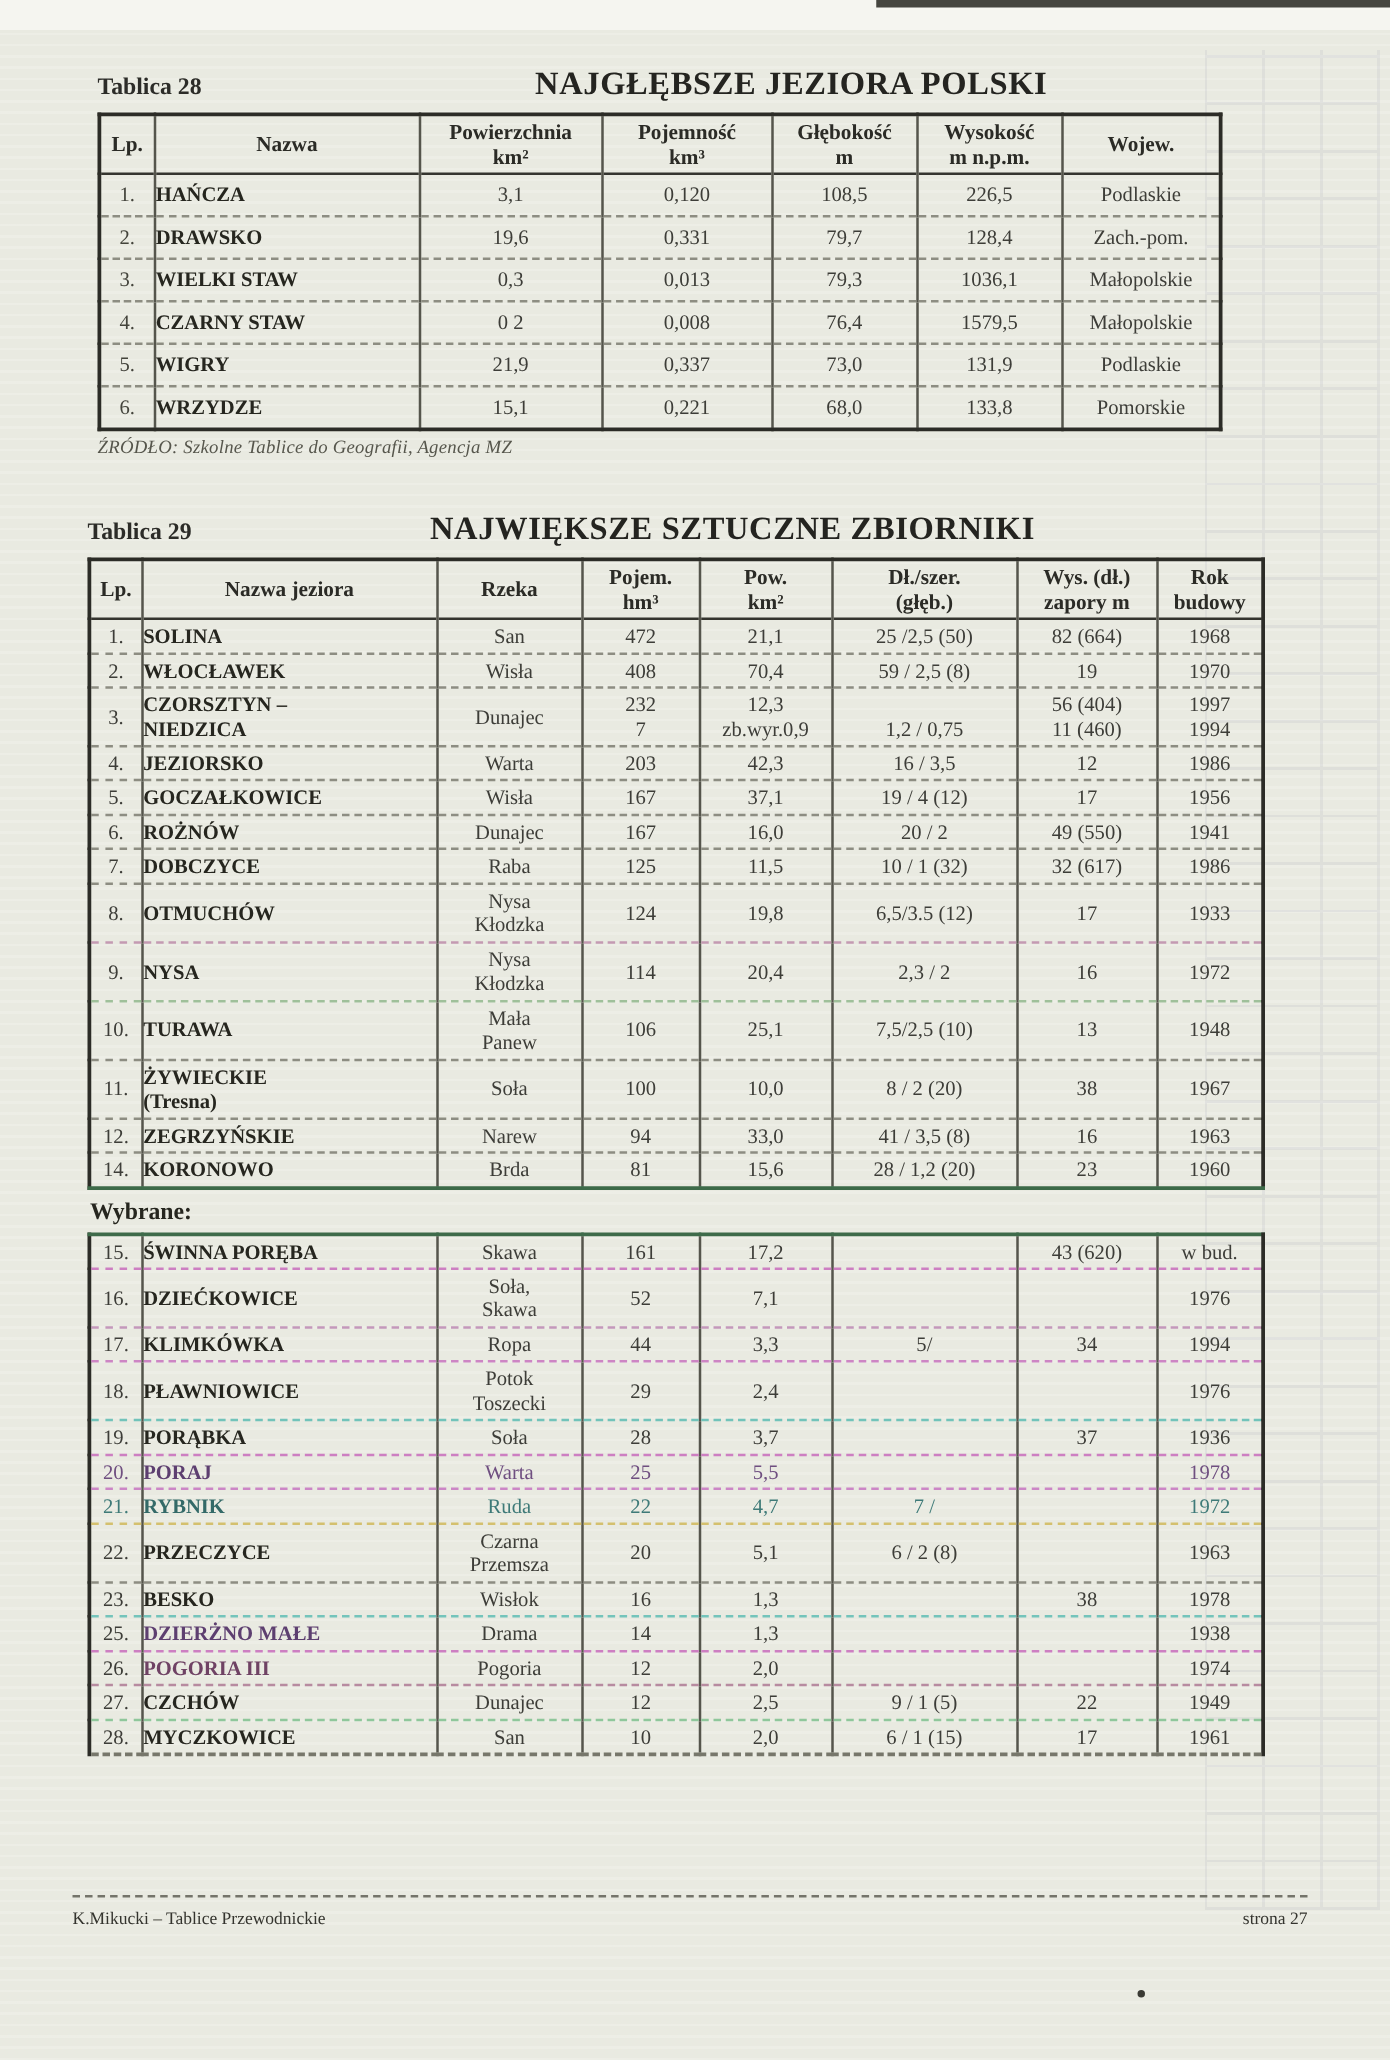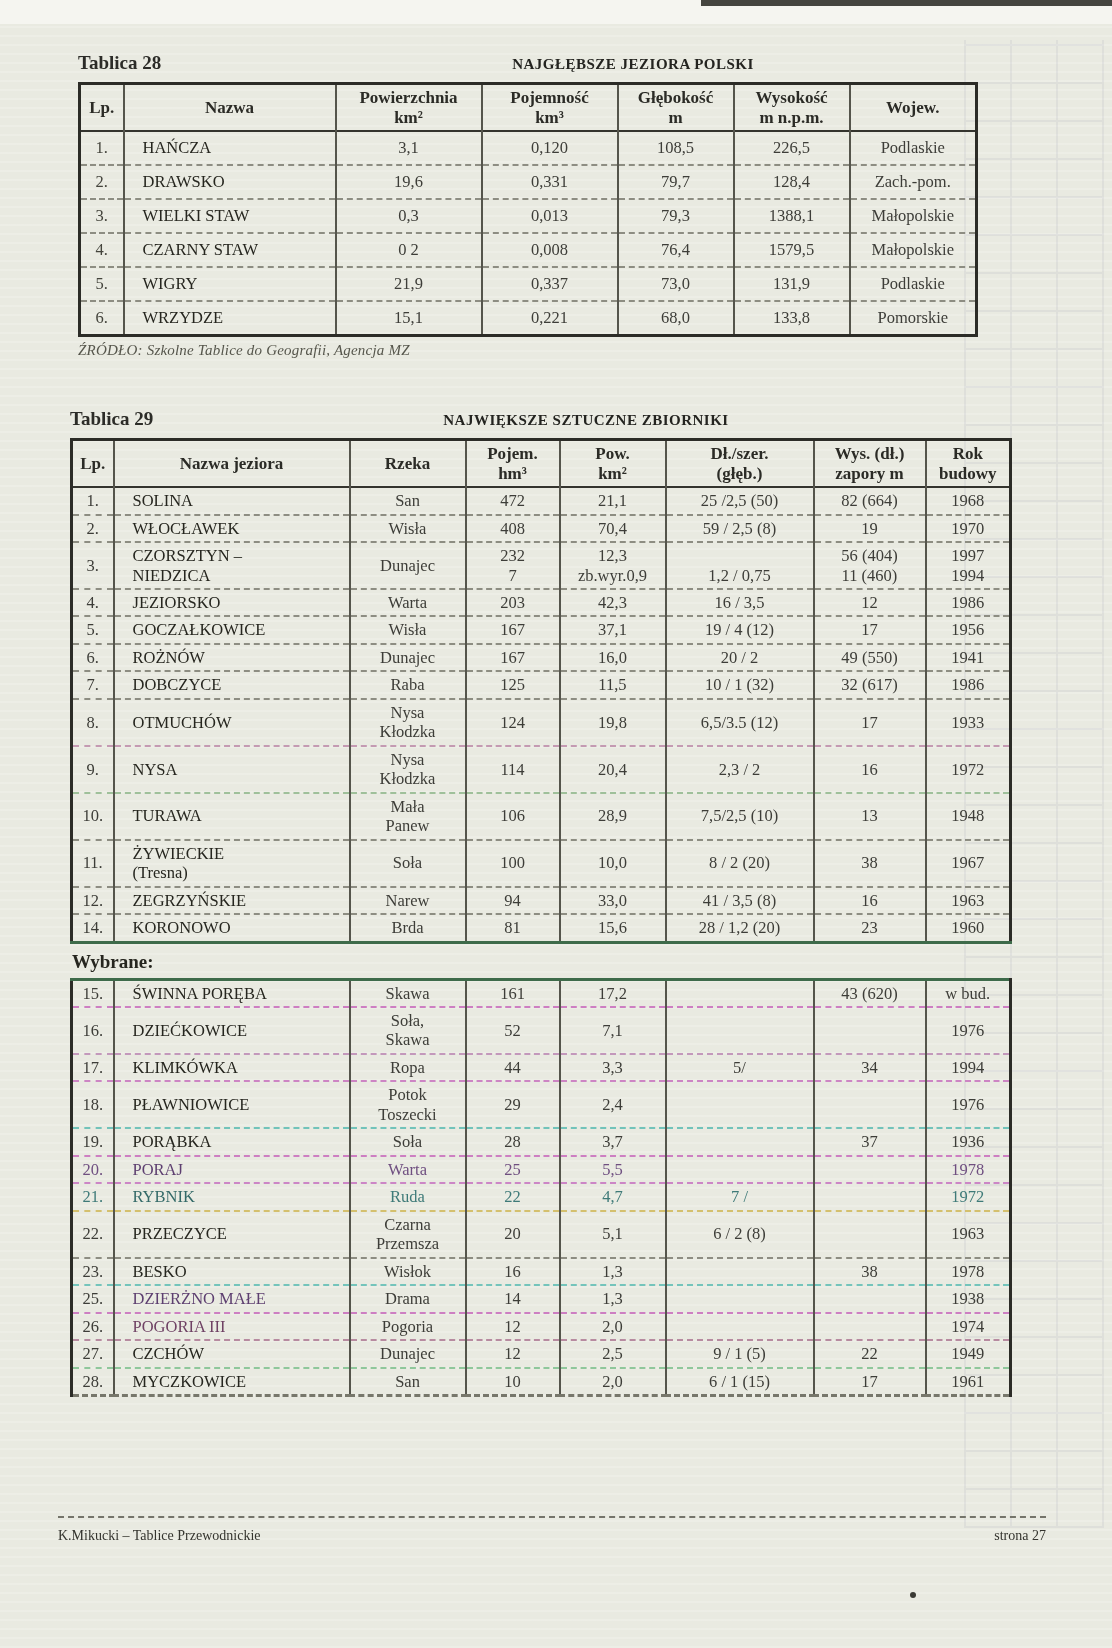--- a/index.html
+++ b/index.html
@@ -10,28 +10,28 @@
   .top-dark{position:absolute;top:0;right:0;width:37%;height:6px;background:#45453f;}
   .ghost{position:absolute;top:40px;bottom:120px;right:8px;width:140px;opacity:.05;
          background:repeating-linear-gradient(0deg,#226 0 2px,transparent 2px 38px),
                     repeating-linear-gradient(90deg,#226 0 2px,transparent 2px 46px);}
 
   .sect28{position:absolute;left:78px;top:52px;width:900px;}
   .sect29{position:absolute;left:70px;top:408px;width:942px;}
 
   .head-row{display:flex;align-items:baseline;margin-bottom:8px;}
   .tab-label{font-weight:bold;font-size:19px;color:#2c2c28;width:210px;flex:none;}
-  .tab-title{font-weight:bold;font-size:15px;color:#242420;letter-spacing:.5px;flex:1;text-align:center;}
+  .tab-title{font-weight:bold;font-size:26px;color:#242420;letter-spacing:.5px;flex:1;text-align:center;}
   .sect29 .tab-title{text-align:center;padding-right:120px;}
 
   table{border-collapse:collapse;table-layout:fixed;width:100%;}
   th,td{white-space:pre-line;vertical-align:middle;padding:3px 5px;color:#3d3d38;}
   th{font-size:17px;font-weight:bold;color:#2b2b26;line-height:1.15;text-align:center;}
   td{font-size:16.5px;text-align:center;line-height:1.18;}
-  td:nth-child(2){text-align:left;font-weight:normal;color:#26261f;padding-left:18px;}
+  td:nth-child(2){text-align:left;font-weight:bold;color:#26261f;padding-left:0;}
   tr{border-bottom:2px dashed #8d8d82;margin-top:16px;}
   thead tr{border-bottom:2.5px solid #34342e;}
   th,td{border-left:2px solid #55554c;}
   th:first-child,td:first-child{border-left:none;}
   table{border:3px solid #2c2c27;}
   tbody tr:last-child{border-bottom:none;}
 
   
   #t28 td{height:26px;}
   #t28 tbody td:first-child{color:#44443c;}
@@ -127,21 +127,21 @@
             <td>79,7</td>
             <td>128,4</td>
             <td>Zach.-pom.</td>
           </tr>
           <tr>
             <td>3.</td>
             <td>WIELKI STAW</td>
             <td>0,3</td>
             <td>0,013</td>
             <td>79,3</td>
-            <td>1388,1</td>
+            <td>1036,1</td>
             <td>Małopolskie</td>
           </tr>
           <tr>
             <td>4.</td>
             <td>CZARNY STAW</td>
             <td>0 2</td>
             <td>0,008</td>
             <td>76,4</td>
             <td>1579,5</td>
             <td>Małopolskie</td>
@@ -300,21 +300,21 @@
             <td>2,3 / 2</td>
             <td>16</td>
             <td>1972</td>
           </tr>
           <tr>
             <td>10.</td>
             <td>TURAWA</td>
             <td>Mała
 Panew</td>
             <td>106</td>
-            <td>28,9</td>
+            <td>25,1</td>
             <td>7,5/2,5 (10)</td>
             <td>13</td>
             <td>1948</td>
           </tr>
           <tr>
             <td>11.</td>
             <td>ŻYWIECKIE
 (Tresna)</td>
             <td>Soła</td>
             <td>100</td>

